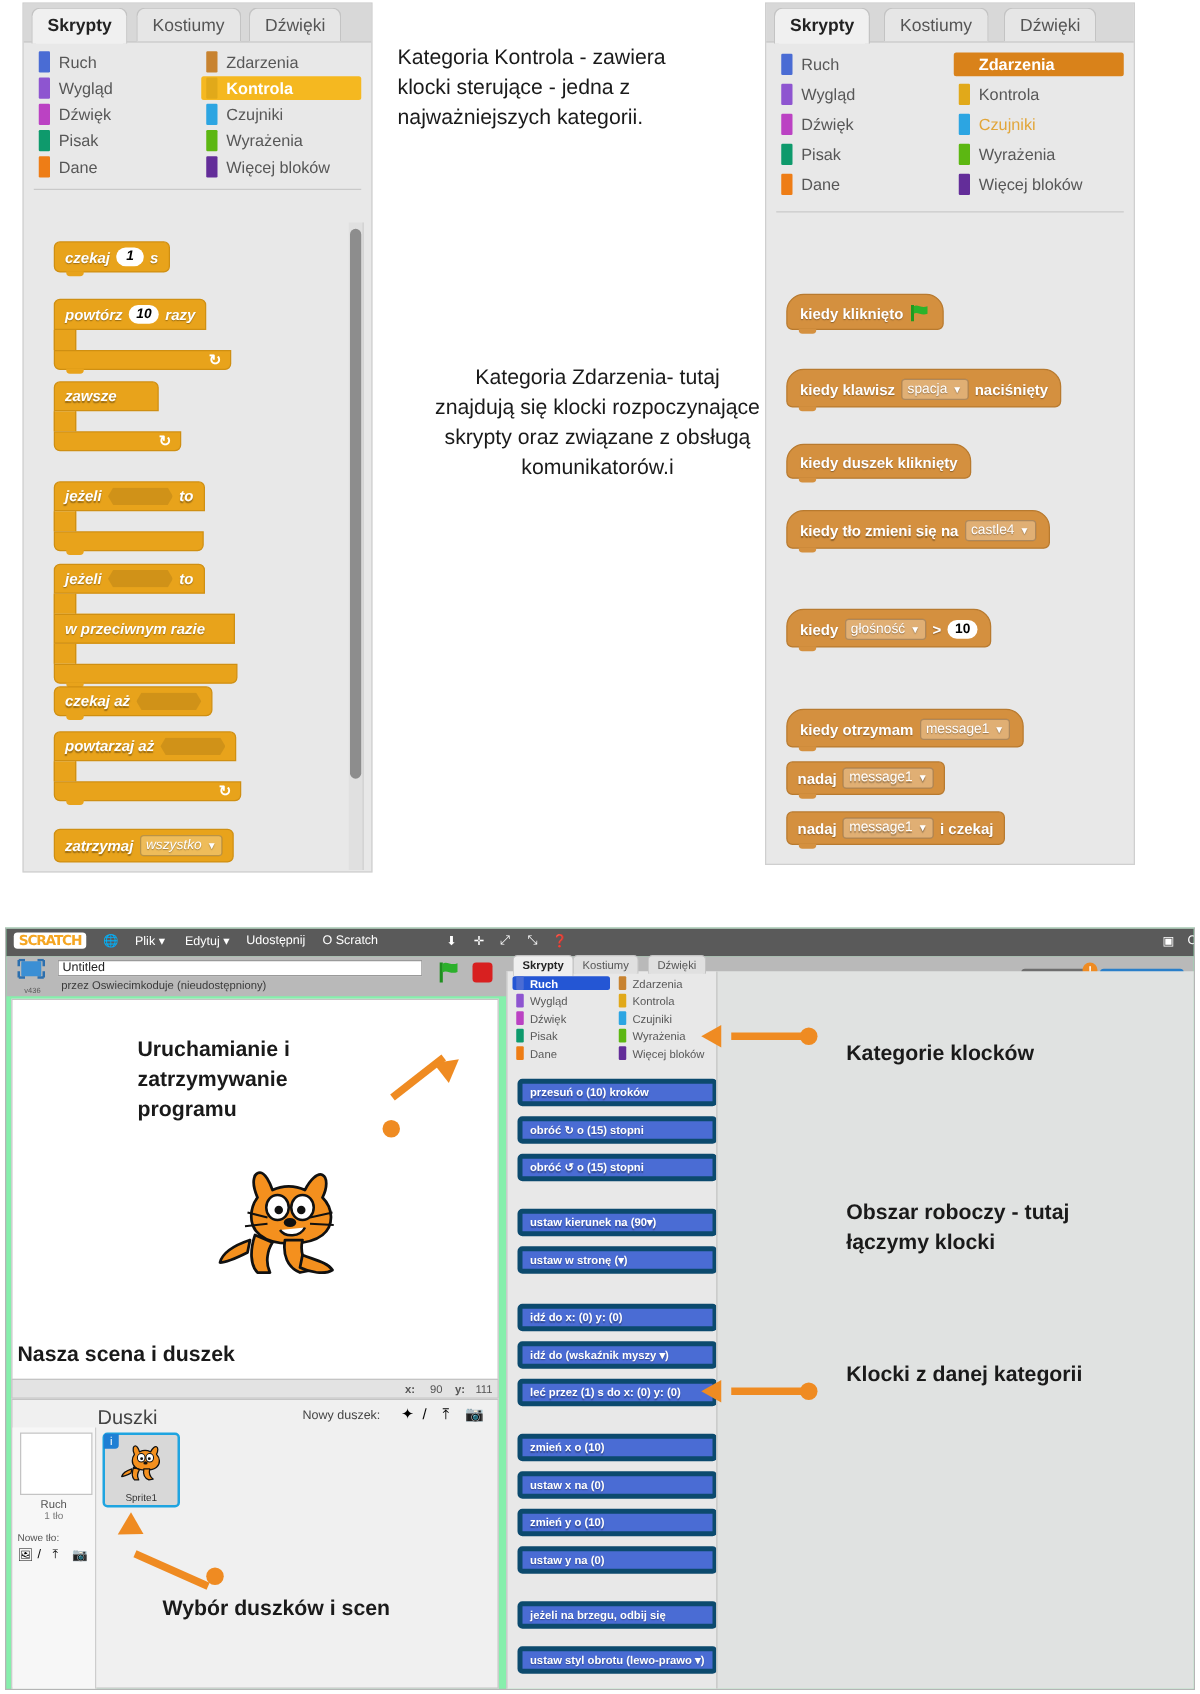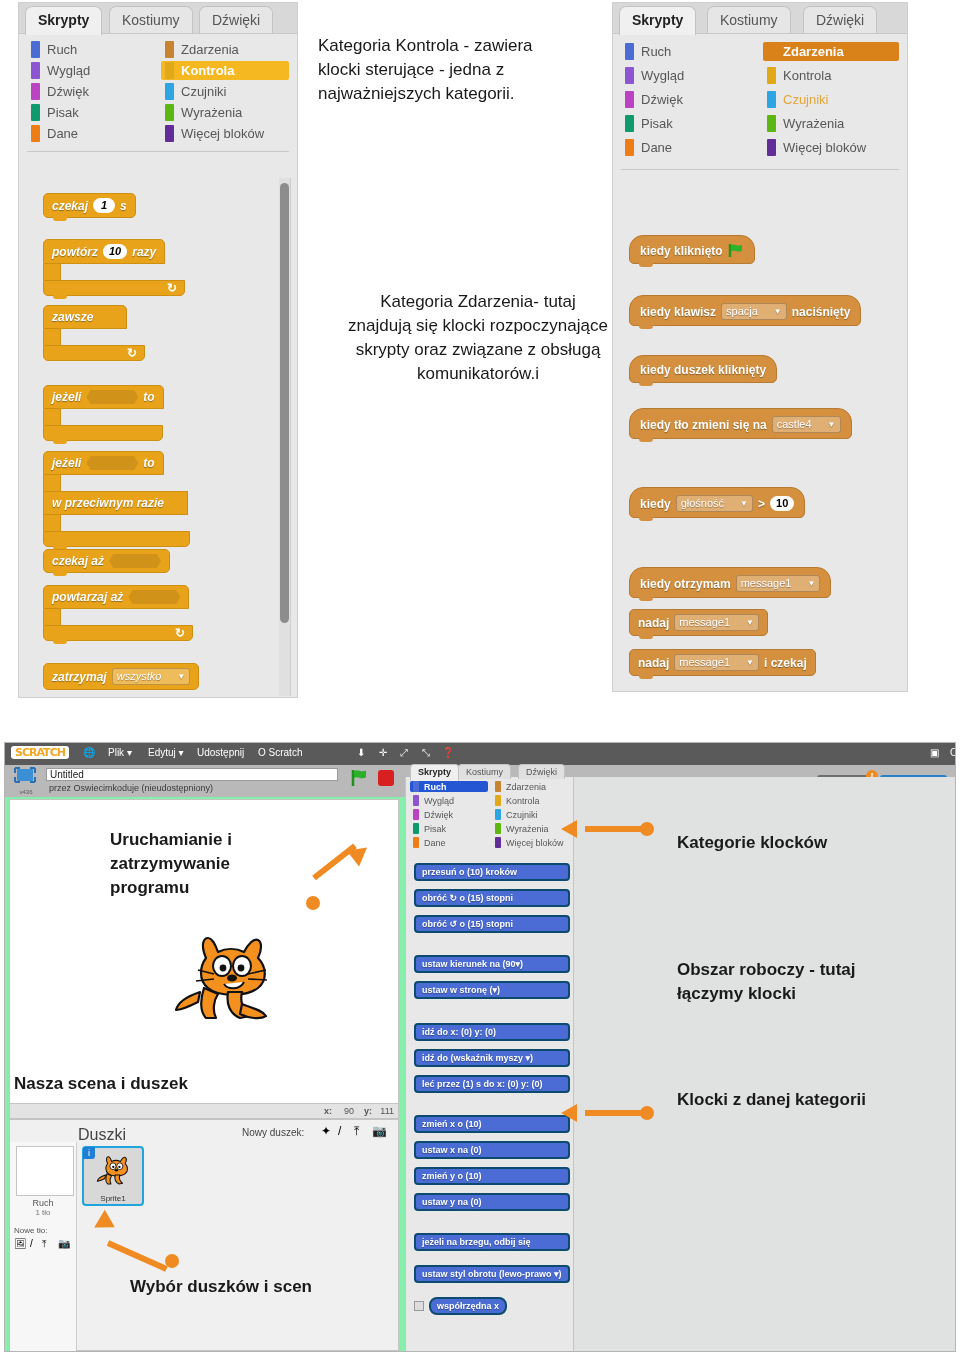--- a/index.html
+++ b/index.html
@@ -23,27 +23,27 @@
   .pal-sep{height:1px;background:#c9c9c9;margin:4px 8px 0 8px;}
   .scrollbar{position:absolute;width:9px;background:#8d8d8d;border-radius:5px;}
   .scrolltrack{position:absolute;width:11px;background:#e0e0e0;border-right:1px solid #cfcfcf;}
 
   
   .blk{position:relative;display:inline-flex;align-items:center;gap:5px;
        color:#fff;font-weight:bold;font-size:12px;padding:4px 8px;border-radius:5px;
        text-shadow:0 1px 1px rgba(0,0,0,.35);box-sizing:border-box;white-space:nowrap;}
   .blk.ctl{background:#e8a31b;border:1px solid #cf8f12;font-style:italic;}
   .blk.evt{background:#d4903f;border:1px solid #b87a2f;}
-  .blk.mot{background:#4a6cd4;border:2px solid #0c4a6e;font-size:9px;padding:2px 6px;border-radius:4px;}
+  .blk.mot{background:#4a6cd4;border:4px solid #0c4a6e;font-size:9px;padding:2px 6px;border-radius:4px;}
   .notch{position:absolute;left:9px;bottom:-4px;width:14px;height:4px;background:inherit;border-radius:0 0 3px 3px;}
   .hat{border-radius:14px 14px 5px 5px;}
   .oval{background:#fff;color:#000;font-weight:bold;border-radius:9px;padding:0 6px;font-size:11px;
         text-shadow:none;display:inline-block;min-width:10px;text-align:center;line-height:15px;}
   .drop{background:rgba(255,255,255,.28);border:1px solid rgba(0,0,0,.22);border-radius:3px;padding:0 4px;
-        font-weight:normal;font-size:11px;display:inline-flex;align-items:center;gap:16px;line-height:15px;}
+        font-weight:normal;font-size:11px;display:inline-flex;align-items:center;gap:4px;line-height:15px;}
   .drop .car{font-size:8px;}
   .hexslot{background:rgba(0,0,0,.10);width:52px;height:14px;display:inline-block;
            clip-path:polygon(8% 0,92% 0,100% 50%,92% 100%,8% 100%,0 50%);}
   .cmouth{background:#e8a31b;border:1px solid #cf8f12;border-top:none;border-bottom:none;width:16px;height:16px;}
   .cfoot{background:#e8a31b;border:1px solid #cf8f12;border-radius:0 0 5px 5px;height:14px;position:relative;}
   .loop-arrow{position:absolute;right:7px;top:0px;color:#fff;font-size:12px;font-weight:bold;}
   .ctop{border-radius:5px 5px 0 0;}
 
   
   .mid-text{position:absolute;font-size:17px;line-height:24px;color:#1a1a1a;}

